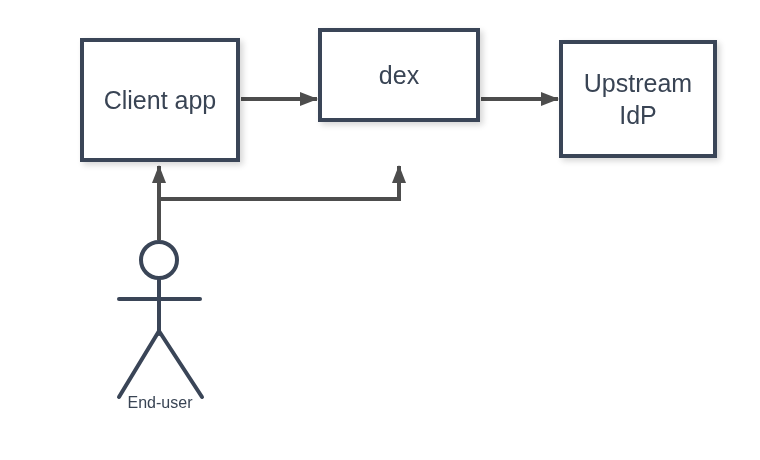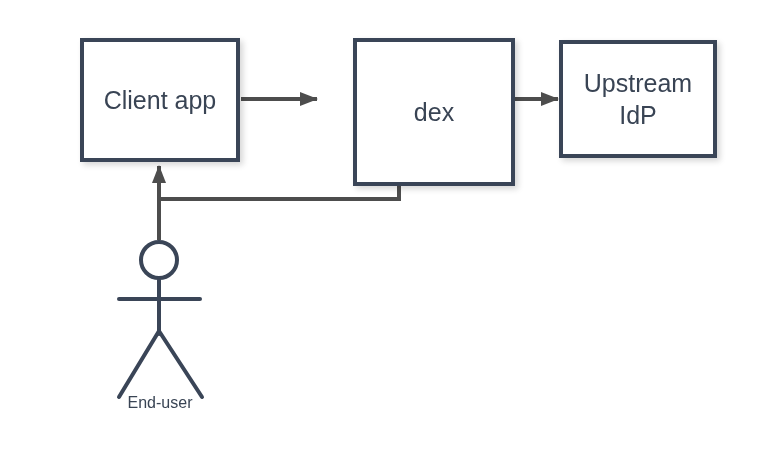--- a/index.html
+++ b/index.html
@@ -57,21 +57,21 @@
     display: flex;
     flex-direction: column;
     align-items: center;
     justify-content: center;
     text-align: center;
     color: var(--node-text);
     font-size: 25px;
     line-height: 1.28;
   }
   .node-client { left: 80px;  top: 38px; width: 160px; height: 124px; }
-  .node-dex    { left: 318px; top: 38px; width: 162px; height: 148px; margin-left: 35px; }
+  .node-dex    { left: 318px; top: 28px; width: 162px; height: 94px; }
   .node-idp    { left: 559px; top: 40px; width: 158px; height: 118px; }
   .actor-label {
     position: absolute;
     left: 60px;
     top: 394px;
     width: 200px;
     text-align: center;
     color: var(--node-text);
     font-size: 16px;
   }

